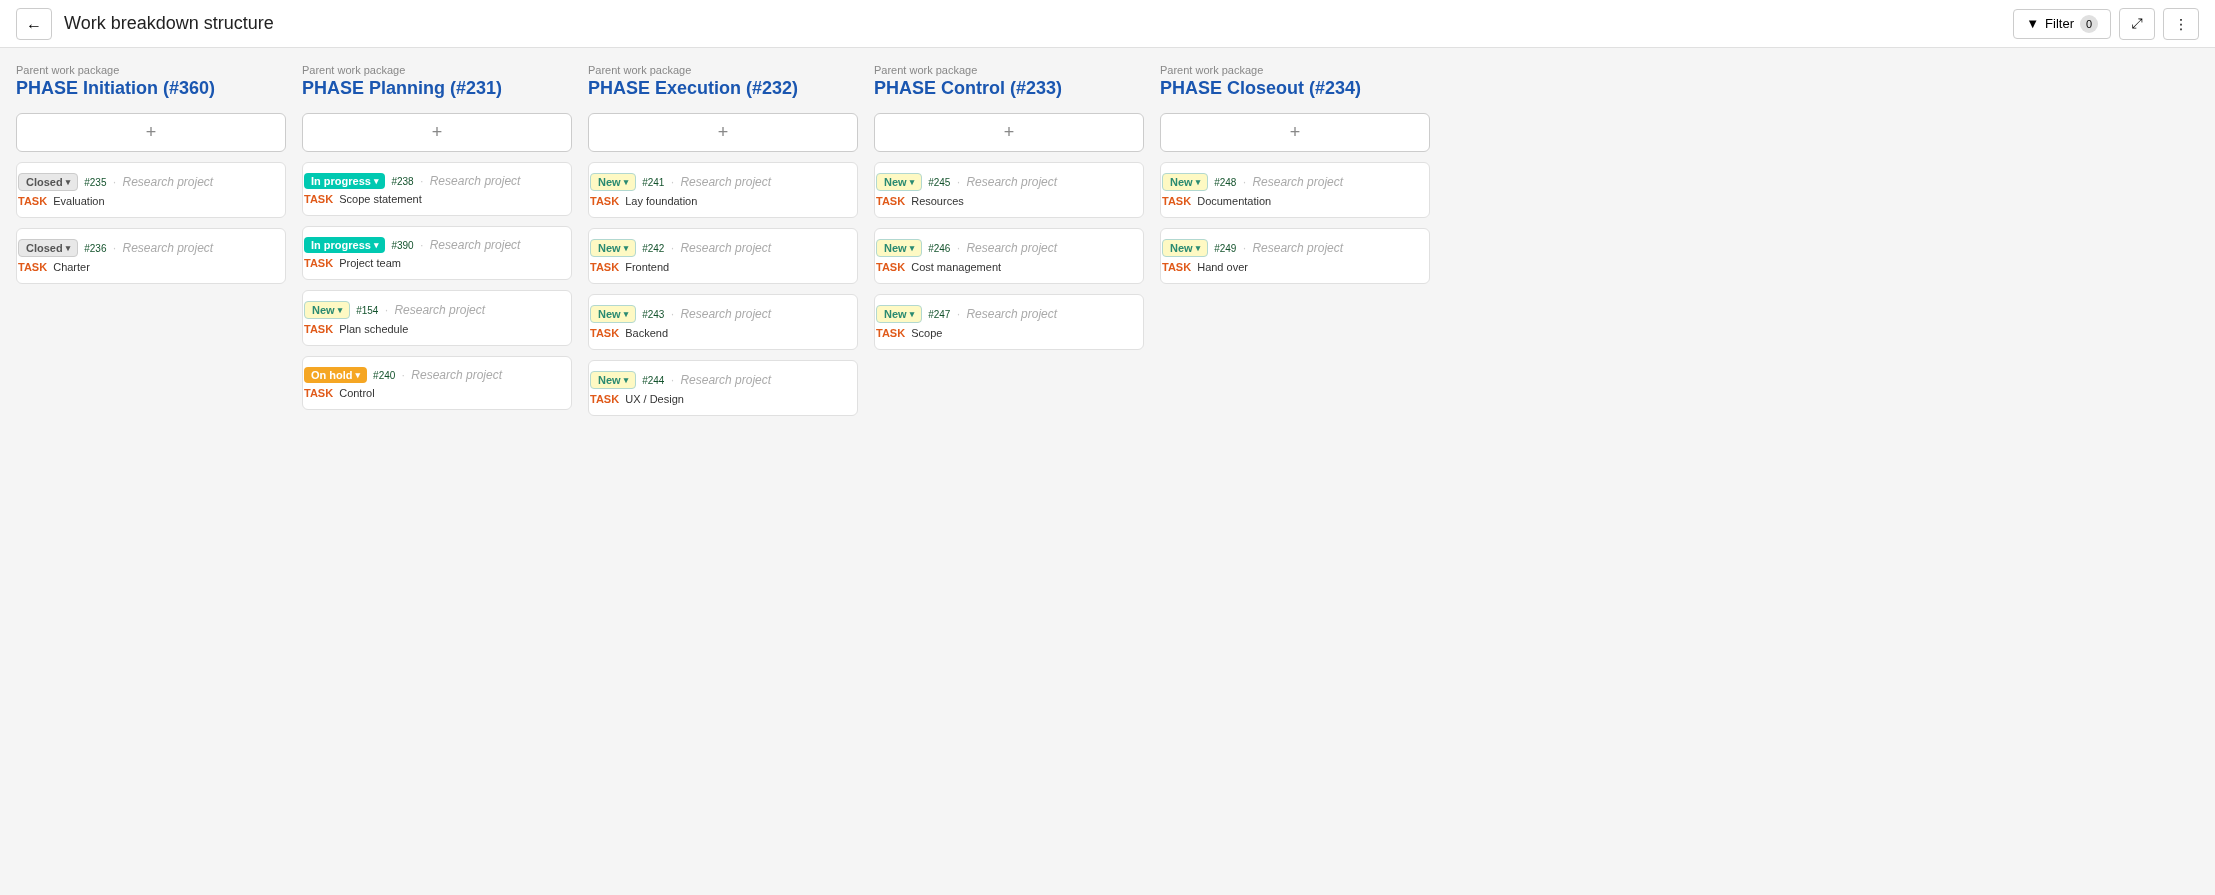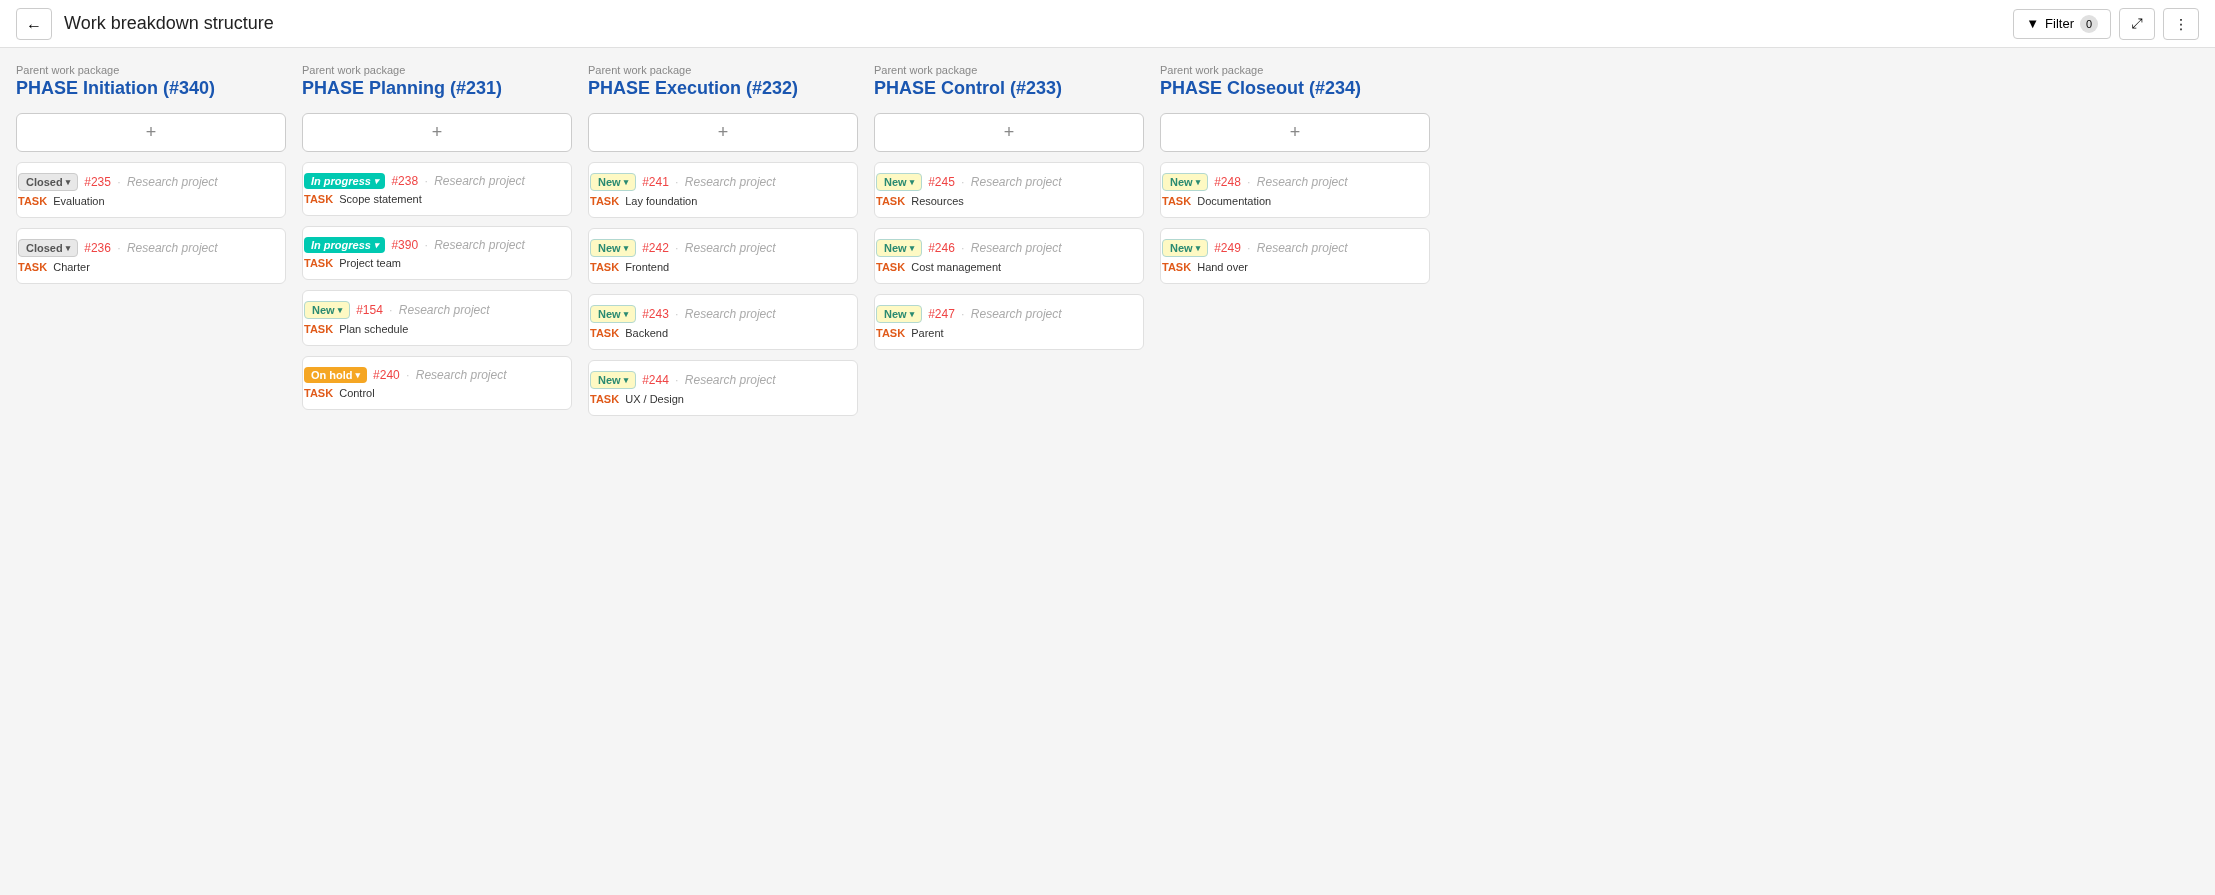--- a/index.html
+++ b/index.html
@@ -137,33 +137,32 @@
     }
     .status-new {
       background: #fef9c3;
       color: #2a8a72;
       border: 1px solid #b2d8d0;
     }
     .status-in-progress {
       background: #00c9b1;
       color: #fff;
       border: none;
-      font-style: italic;
     }
     .status-on-hold {
       background: #f5a623;
       color: #fff;
       border: none;
     }
     .dropdown-arrow {
       font-size: 9px;
     }
     .card-id {
-      color: #ef4444;
-      font-size: 12px;
+      color: #14532d;
+      font-size: 10px;
     }
     .card-project {
       color: #aaa;
       font-size: 12px;
       font-style: italic;
     }
     .card-title {
       font-size: 11px;
     }
     .task-label {
@@ -196,21 +195,21 @@
     <button class="more-btn">
       <span>⋮</span>
     </button>
   </div>
 </div>
 
 <div class="main-content" id="board">
     <div class="column">
       <div class="column-header">
         <div class="parent-label">Parent work package</div>
-        <div class="phase-title">PHASE  Initiation (#340)</div>
+        <div class="phase-title">PHASE  Initiation (#360)</div>
       </div>
       <button class="add-card-btn">+</button>
       <div class="card">
         <div class="card-meta">
           <span class="status-badge status-closed">
             <span>Closed</span> 
             <span class="dropdown-arrow">▾</span>
           </span>
           <span class="card-id">#235</span>
           <span style="color: rgb(204, 204, 204);">·</span>
@@ -374,21 +373,21 @@
       <div class="card">
         <div class="card-meta">
           <span class="status-badge status-new">
             <span>New</span> 
             <span class="dropdown-arrow">▾</span>
           </span>
           <span class="card-id">#247</span>
           <span style="color: rgb(204, 204, 204);">·</span>
           <span class="card-project">Research project</span>
         </div>
-        <div class="card-title"><span class="task-label">TASK </span><span class="task-name">Parent</span></div>
+        <div class="card-title"><span class="task-label">TASK </span><span class="task-name">Scope</span></div>
       </div>
     </div>
     <div class="column">
       <div class="column-header">
         <div class="parent-label">Parent work package</div>
         <div class="phase-title">PHASE  Closeout (#234)</div>
       </div>
       <button class="add-card-btn">+</button>
       <div class="card">
         <div class="card-meta">

